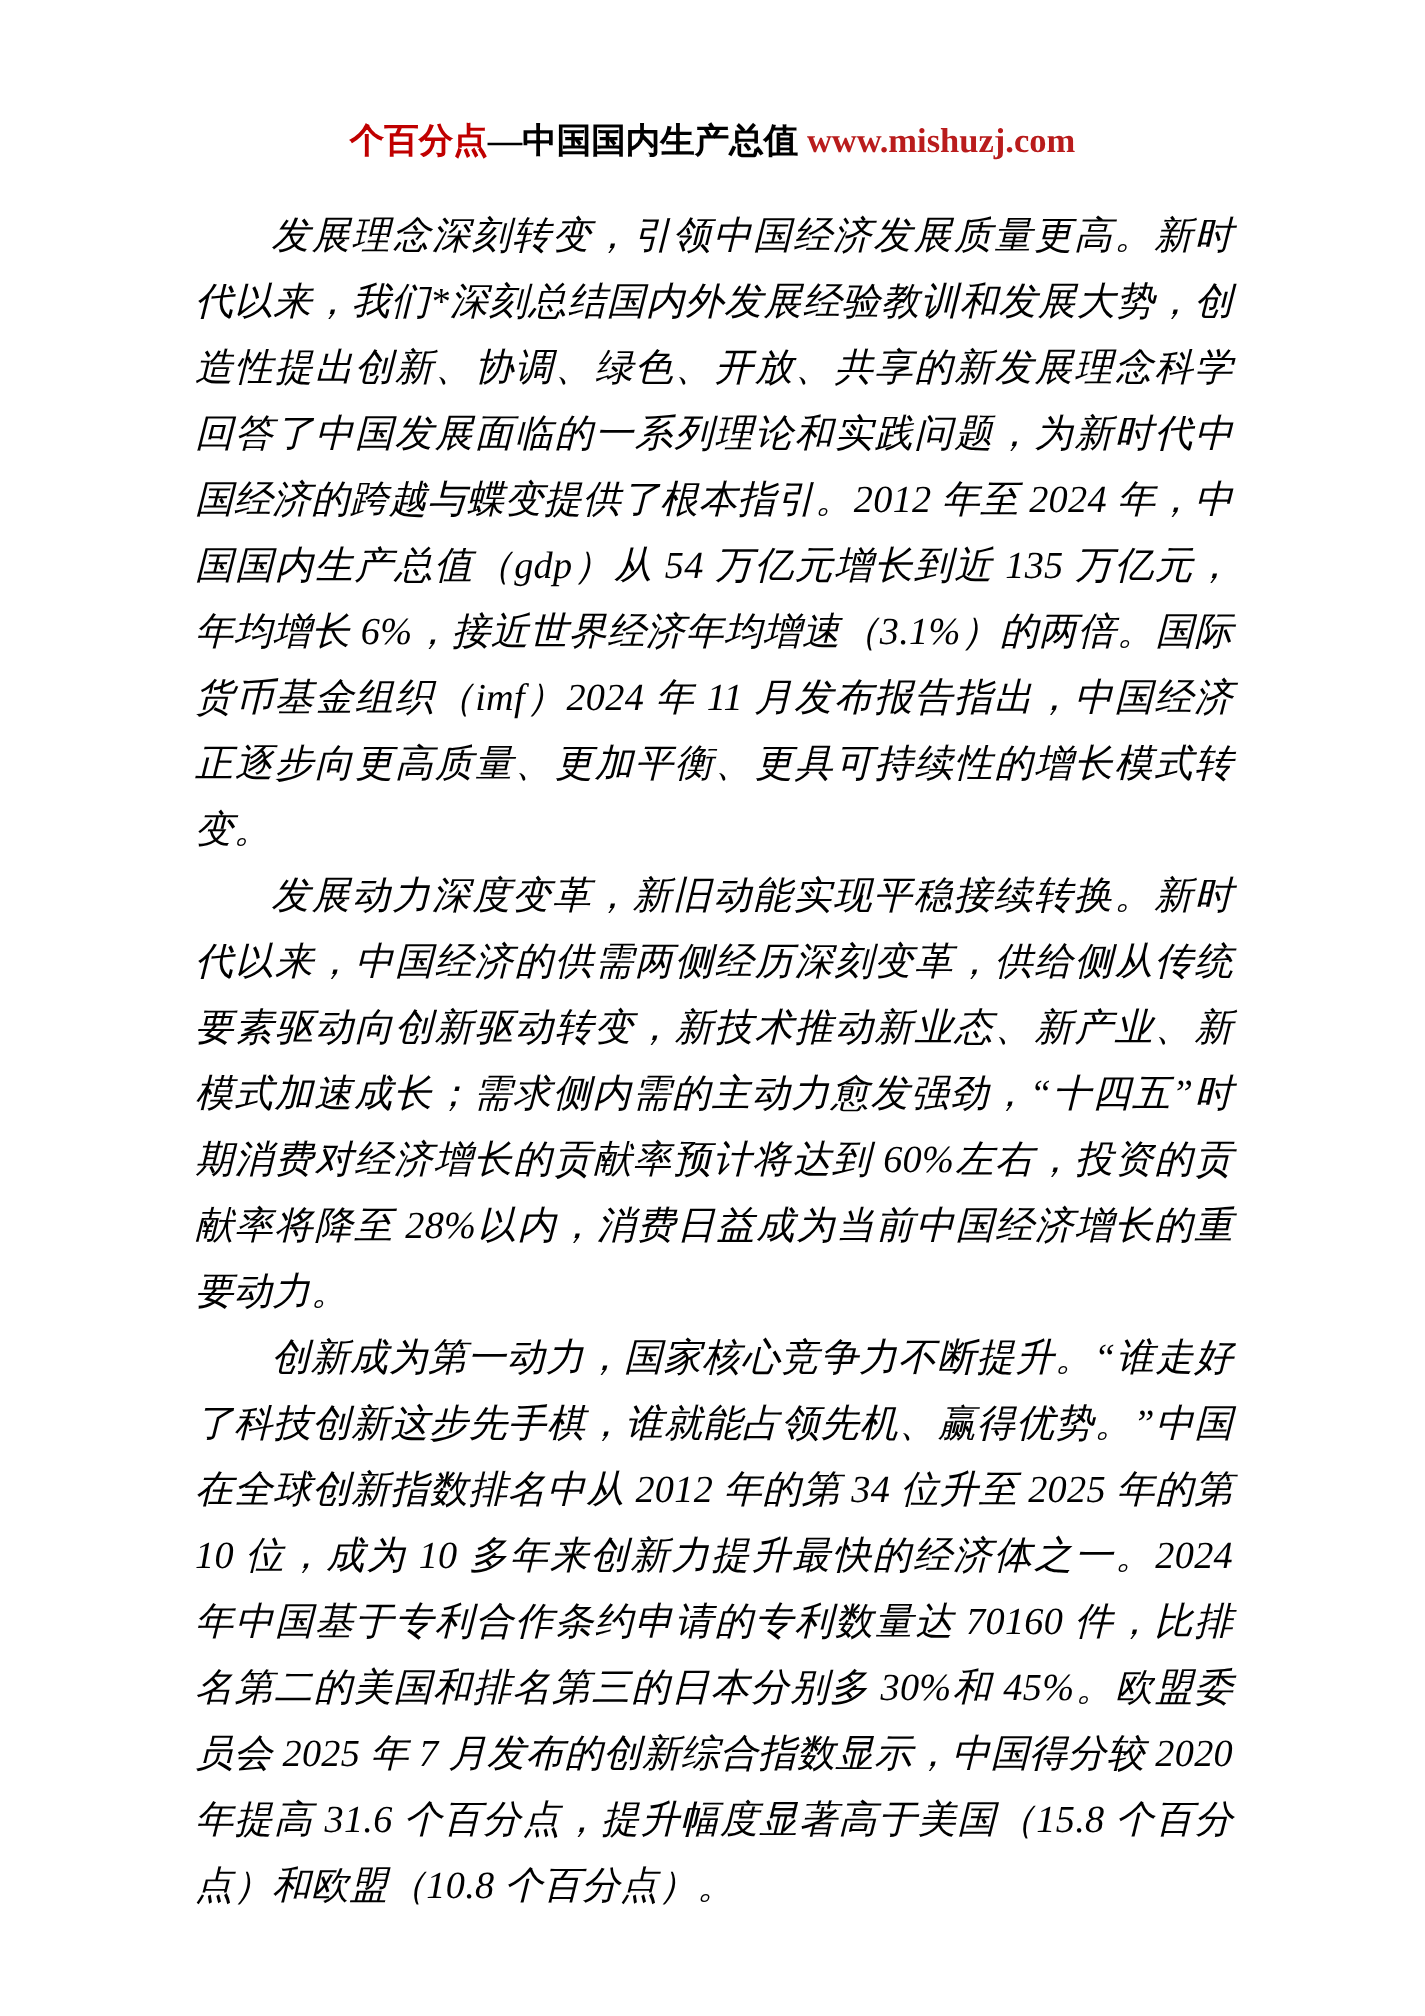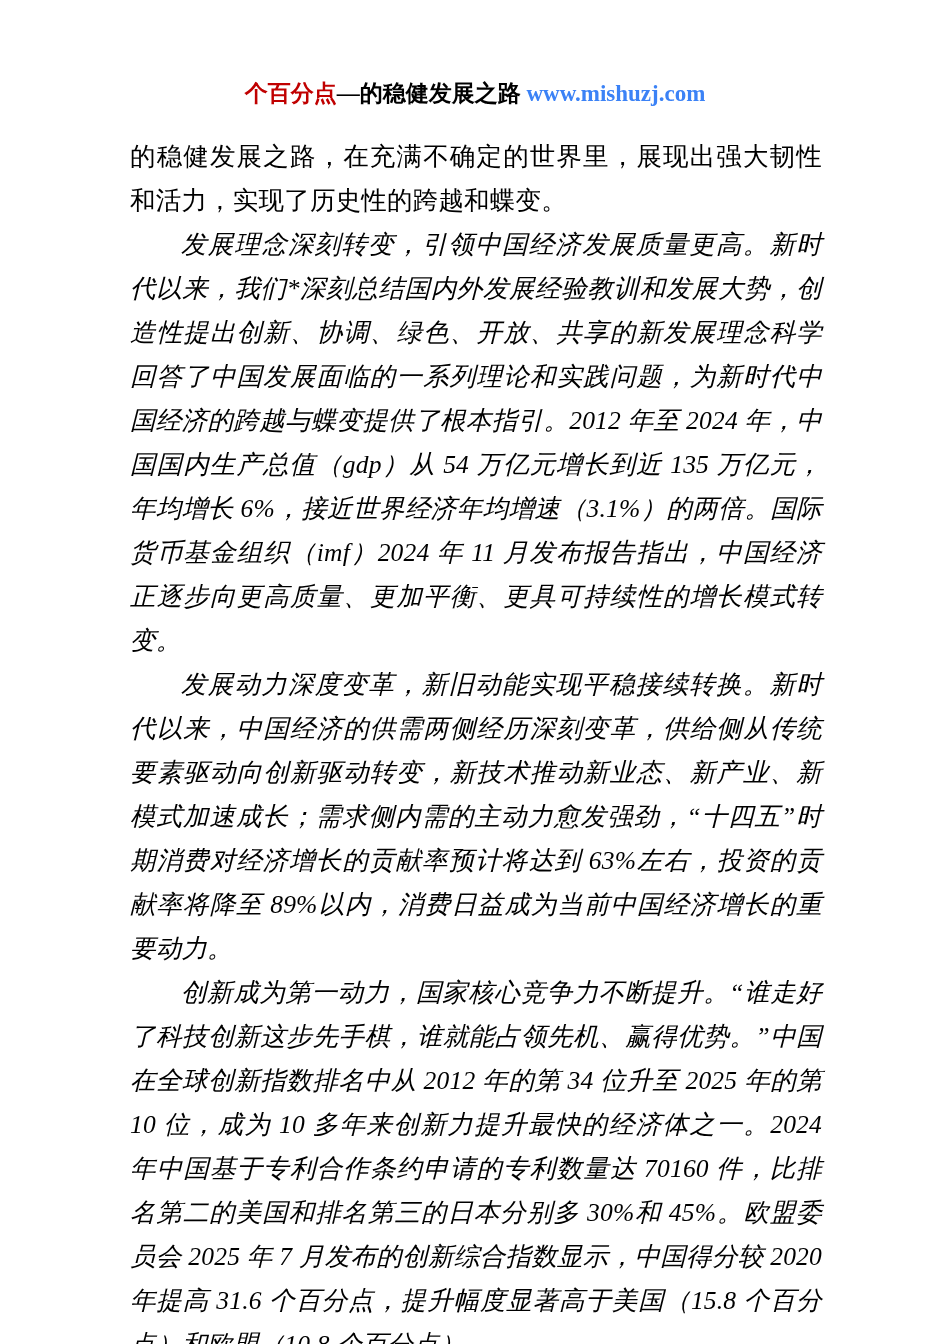--- a/index.html
+++ b/index.html
@@ -30,21 +30,21 @@
     white-space: nowrap;
   }
   .header .brand {
     color: #c00000;
     font-family: "Liberation Serif", "DejaVu Serif", serif;
   }
   .header .tagline {
     color: #000000;
   }
   .header .url {
-    color: #3b82f6;
+    color: #b91c1c;
     font-family: "Liberation Serif", "DejaVu Serif", serif;
   }
   .content {
     margin-top: 26px;
     padding-left: 130px;
     padding-right: 128px;
   }
   p.para {
     margin: 0;
     font-size: 25.5px;
@@ -58,24 +58,23 @@
     text-indent: 51px;
     font-style: italic;
   }
 </style>
 </head>
 <body>
 
 <div class="page">
 
   <div class="header">
-    <span class="brand">个百分点</span><span class="tagline">—的稳健发展之路 </span><span class="url">www.mishuzj.com</span>
+    <span class="brand">个百分点</span><span class="tagline">—中国国内生产总值 </span><span class="url">www.mishuzj.com</span>
   </div>
 
   <div class="content">
-    <p class="para">的稳健发展之路，在充满不确定的世界里，展现出强大韧性和活力，实现了历史性的跨越和蝶变。</p>
     <p class="para indent">发展理念深刻转变，引领中国经济发展质量更高。新时代以来，我们*深刻总结国内外发展经验教训和发展大势，创造性提出创新、协调、绿色、开放、共享的新发展理念科学回答了中国发展面临的一系列理论和实践问题，为新时代中国经济的跨越与蝶变提供了根本指引。2012 年至 2024 年，中国国内生产总值（gdp）从 54 万亿元增长到近 135 万亿元，年均增长 6%，接近世界经济年均增速（3.1%）的两倍。国际货币基金组织（imf）2024 年 11 月发布报告指出，中国经济正逐步向更高质量、更加平衡、更具可持续性的增长模式转变。</p>
-    <p class="para indent">发展动力深度变革，新旧动能实现平稳接续转换。新时代以来，中国经济的供需两侧经历深刻变革，供给侧从传统要素驱动向创新驱动转变，新技术推动新业态、新产业、新模式加速成长；需求侧内需的主动力愈发强劲，“十四五”时期消费对经济增长的贡献率预计将达到 63%左右，投资的贡献率将降至 89%以内，消费日益成为当前中国经济增长的重要动力。</p>
+    <p class="para indent">发展动力深度变革，新旧动能实现平稳接续转换。新时代以来，中国经济的供需两侧经历深刻变革，供给侧从传统要素驱动向创新驱动转变，新技术推动新业态、新产业、新模式加速成长；需求侧内需的主动力愈发强劲，“十四五”时期消费对经济增长的贡献率预计将达到 60%左右，投资的贡献率将降至 28%以内，消费日益成为当前中国经济增长的重要动力。</p>
     <p class="para indent">创新成为第一动力，国家核心竞争力不断提升。“谁走好了科技创新这步先手棋，谁就能占领先机、赢得优势。”中国在全球创新指数排名中从 2012 年的第 34 位升至 2025 年的第 10 位，成为 10 多年来创新力提升最快的经济体之一。2024 年中国基于专利合作条约申请的专利数量达 70160 件，比排名第二的美国和排名第三的日本分别多 30%和 45%。欧盟委员会 2025 年 7 月发布的创新综合指数显示，中国得分较 2020 年提高 31.6 个百分点，提升幅度显著高于美国（15.8 个百分点）和欧盟（10.8 个百分点）。</p>
 
   </div>
 
 </div>
 
 </body></html>

